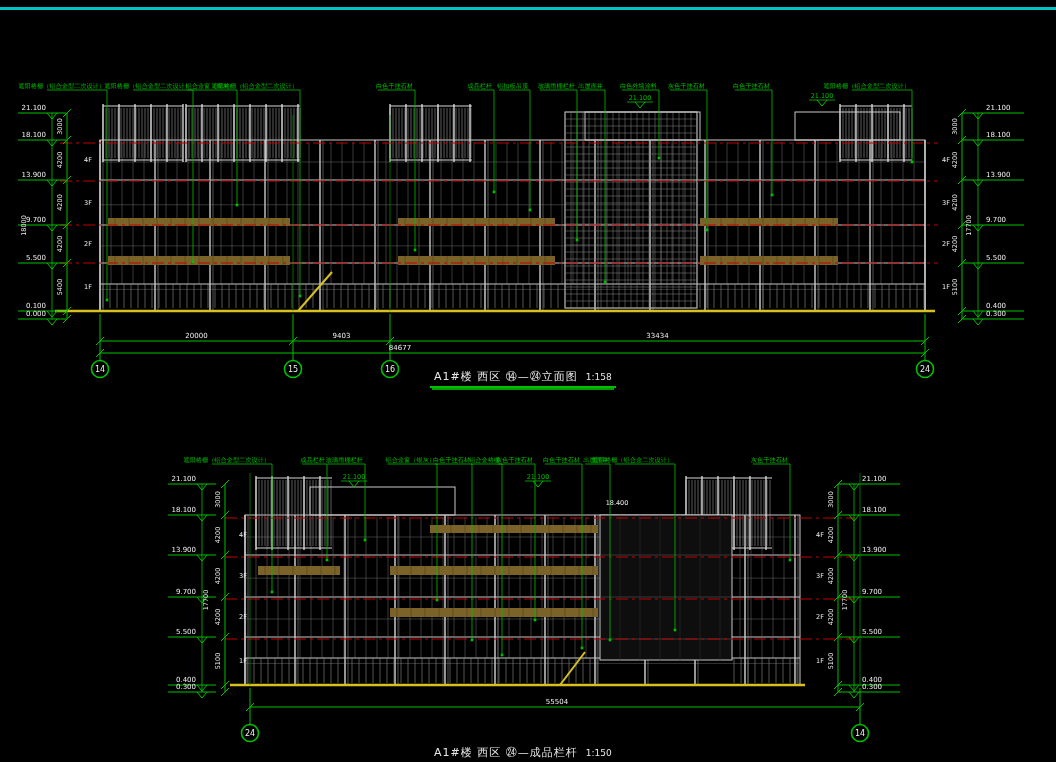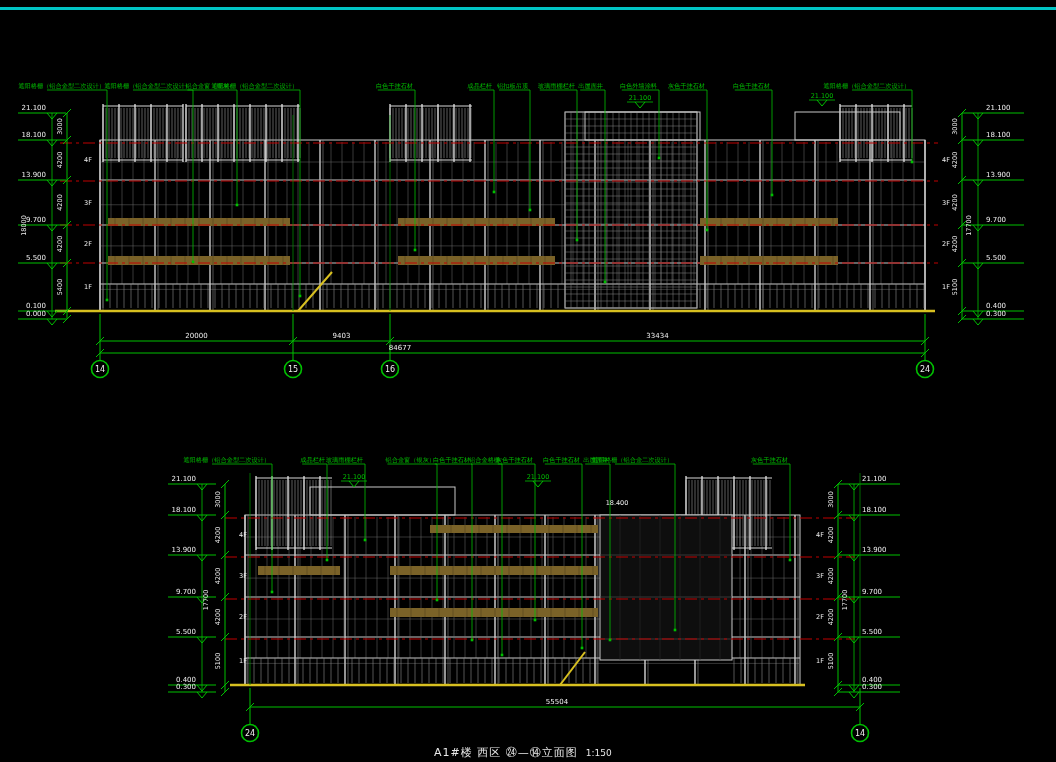--- a/index.html
+++ b/index.html
@@ -1142,16 +1142,19 @@
         <line x1="341" y1="481" x2="367" y2="481" stroke="#00c000" stroke-width="0.8"></line>
         <line x1="349" y1="481" x2="354" y2="487" stroke="#00c000" stroke-width="1"></line>
         <line x1="354" y1="487" x2="359" y2="481" stroke="#00c000" stroke-width="1"></line>
         <text x="538" y="479" fill="#00c000" font-size="6.5" text-anchor="middle">21.100</text>
         <line x1="525" y1="481" x2="551" y2="481" stroke="#00c000" stroke-width="0.8"></line>
         <line x1="533" y1="481" x2="538" y2="487" stroke="#00c000" stroke-width="1"></line>
         <line x1="538" y1="487" x2="543" y2="481" stroke="#00c000" stroke-width="1"></line>
         <text x="617" y="505" fill="#f0f0f0" font-size="6.5" text-anchor="middle">18.400</text>
       </g>
     </svg>
+  <div class="dwg-title" style="left:430px;top:369px;">
+    <span>A1#楼 西区 ⑭—㉔立面图</span><span class="scale">1:158</span>
+  </div>
   <div class="dwg-title" style="left:430px;top:745px;">
-    <span>A1#楼 西区 ㉔—⑭立面图</span><span class="scale">1:150</span>
+    <span>A1#楼 西区 ㉔—成品栏杆</span><span class="scale">1:150</span>
   </div>
 </div>
 
 </body></html>

